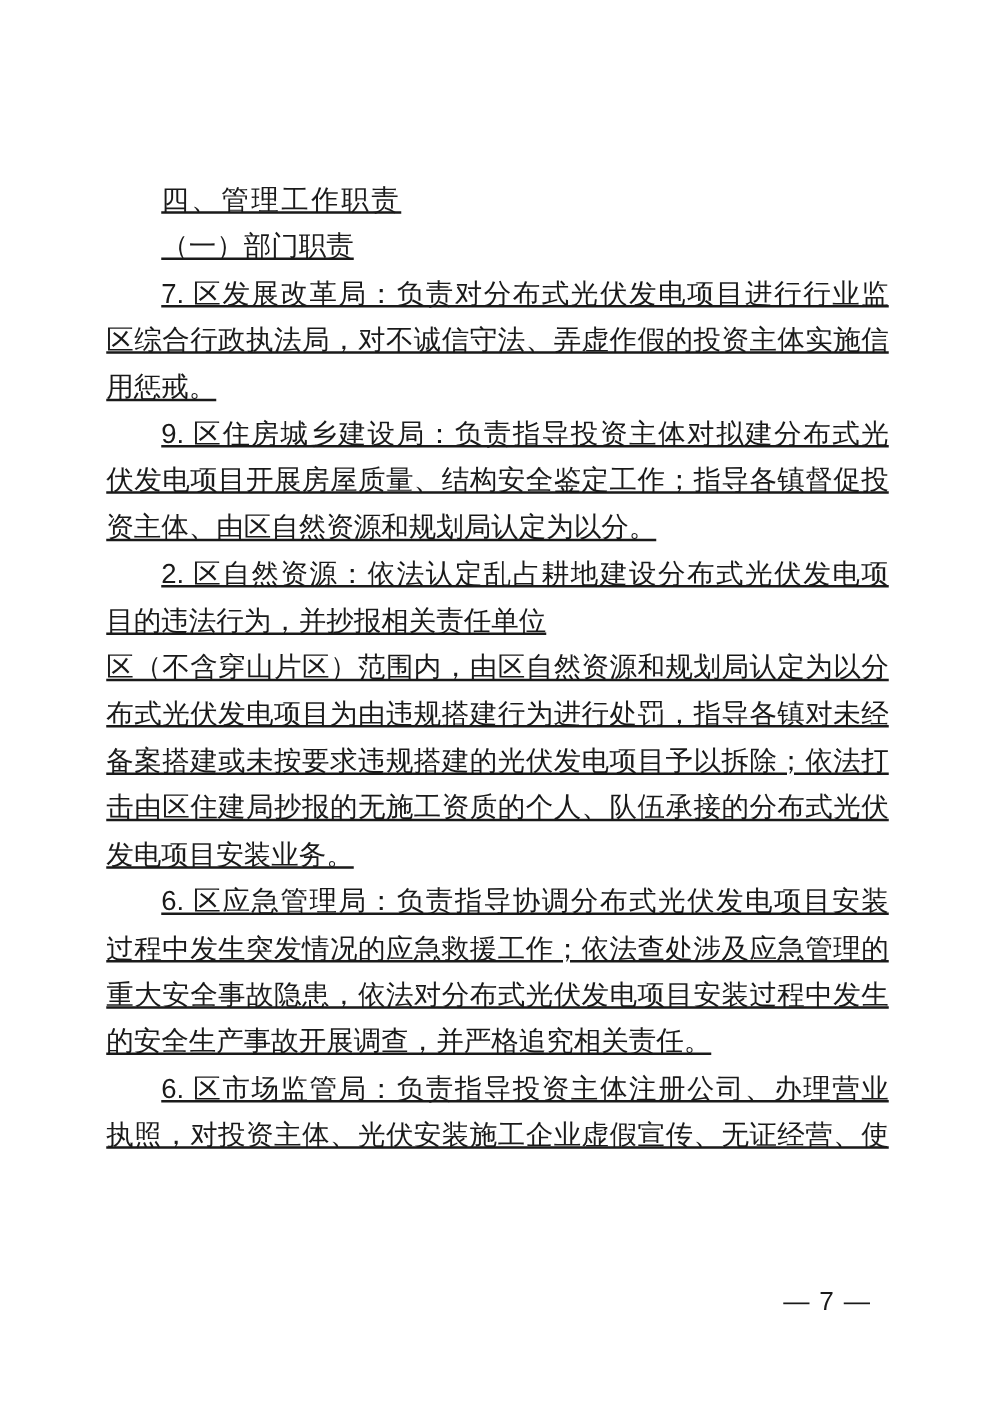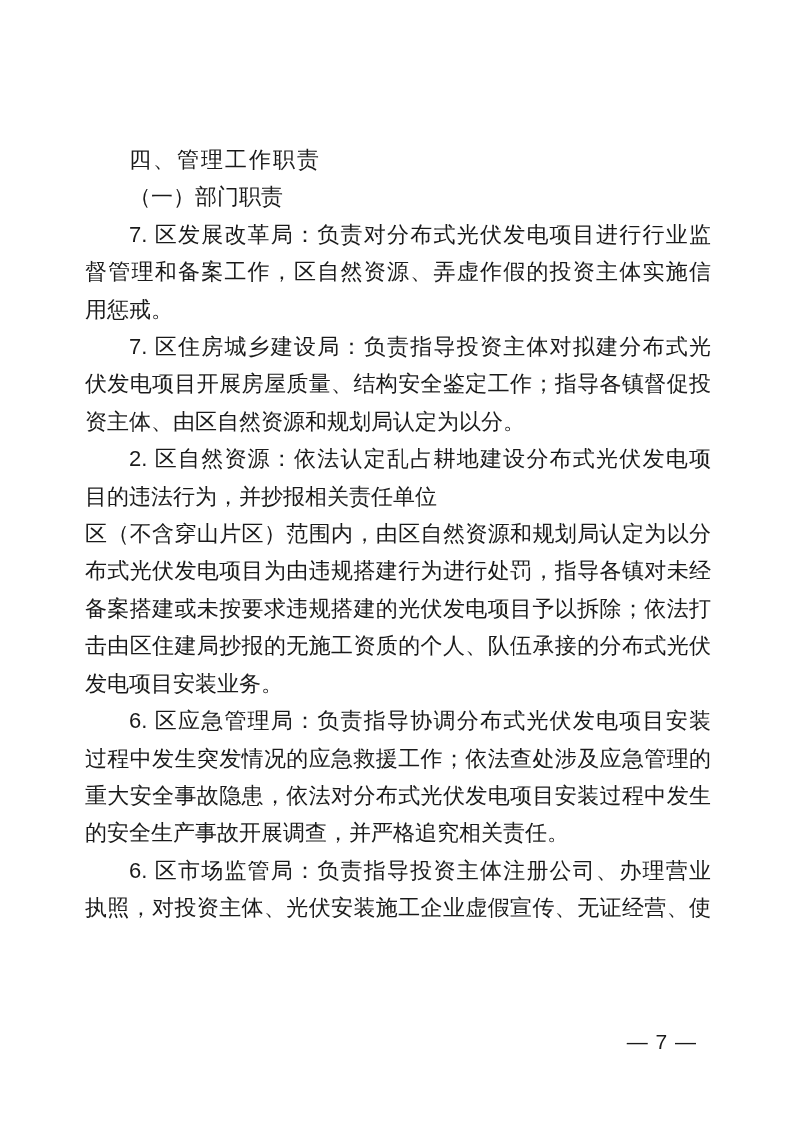--- a/index.html
+++ b/index.html
@@ -14,21 +14,21 @@
     color: #1a1a1a;
   }
   .content {
     position: absolute;
     left: 85px;
     top: 141px;
     width: 626px;
     font-size: 22px;
     line-height: 37.4px;
   }
-  .line { text-align: justify; }
+  .line { text-align: justify; text-decoration: underline; }
   .line.fill { text-align-last: justify; }
   .line.indent { text-indent: 44px; }
   .heading1 { text-indent: 44px; letter-spacing: 2px; }
   .heading2 { text-indent: 44px; }
   .page-number {
     position: absolute;
     top: 1030px;
     right: 96px;
     font-size: 21px;
     letter-spacing: 1px;
@@ -40,26 +40,26 @@
 <body>
 
 <div class="page">
   <div class="content">
 
     <div class="line heading1">四、管理工作职责</div>
     <div class="line heading2">（一）部门职责</div>
 
     <div class="paragraph">
       <div class="line indent fill">7. 区发展改革局：负责对分布式光伏发电项目进行行业监</div>
-      <div class="line fill">督管理和备案工作，区自然资源、弄虚作假的投资主体实施信</div>
+      <div class="line fill">区综合行政执法局，对不诚信守法、弄虚作假的投资主体实施信</div>
       <div class="line">用惩戒。</div>
     </div>
 
     <div class="paragraph">
-      <div class="line indent fill">7. 区住房城乡建设局：负责指导投资主体对拟建分布式光</div>
+      <div class="line indent fill">9. 区住房城乡建设局：负责指导投资主体对拟建分布式光</div>
       <div class="line fill">伏发电项目开展房屋质量、结构安全鉴定工作；指导各镇督促投</div>
       <div class="line">资主体、由区自然资源和规划局认定为以分。</div>
     </div>
 
     <div class="paragraph">
       <div class="line indent fill">2. 区自然资源：依法认定乱占耕地建设分布式光伏发电项</div>
       <div class="line">目的违法行为，并抄报相关责任单位</div>
     </div>
 
     <div class="paragraph">

